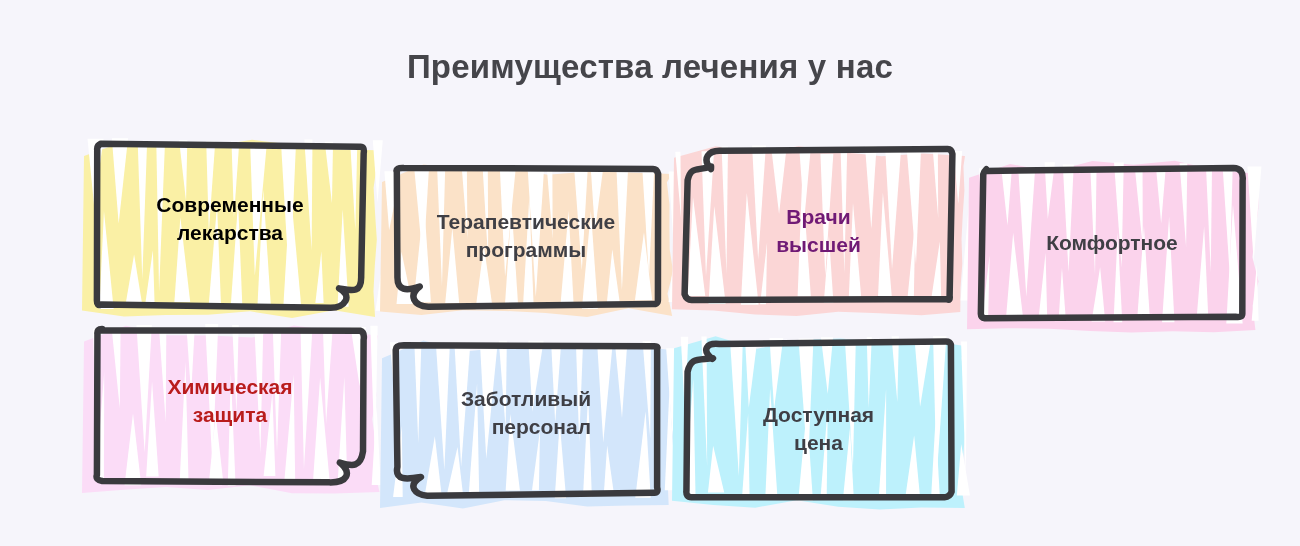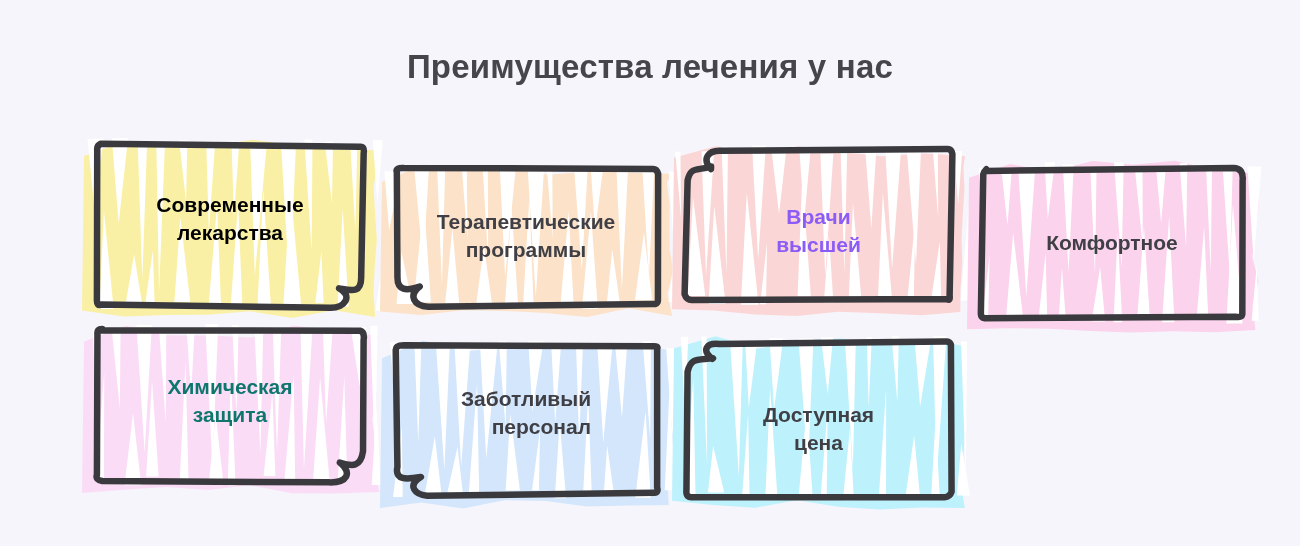--- a/index.html
+++ b/index.html
@@ -168,21 +168,21 @@
             <path d="M 111.60991565064519 146.45637263493273 L 124.89171744649458 146.45637263493273 L 116.16806531014672 28.367910707712085 Z" fill="#ffffff"></path>
             <path d="M 137.79706971654394 152.79104407950402 L 147.43209745821738 152.79104407950402 L 142.95434100930981 85.8744771651686 Z" fill="#ffffff"></path>
             <path d="M 162.7705408820608 147.76612986881858 L 175.27342653057858 147.76612986881858 L 166.98254703272372 52.85131546515164 Z" fill="#ffffff"></path>
             <path d="M 191.8753782968739 149.5141160045882 L 206.04207453629195 149.5141160045882 L 196.8932606587124 42.62157809280008 Z" fill="#ffffff"></path>
             <path d="M 221.6995751959268 146.03306381407478 L 227.85746260178973 146.03306381407478 L 229.36865973404485 68.80948555591468 Z" fill="#ffffff"></path>
             <path d="M 244.93948888596103 150.9252136656318 L 255.2308874976178 150.9252136656318 L 253.81299759807348 91.42051164705353 Z" fill="#ffffff"></path>
             <path d="M 274.5999726258218 150.3833825265834 L 292.492965666105 150.3833825265834 L 283.9066530956949 41.70905739041889 Z" fill="#ffffff"></path>
           </g>
           <path d="M 25.059232437106996 16.519589558261995 C 10.741729034801693 21.239893846437237, 4.895879106033481 16.040139832105616, 1.630169623652631 30.2608793631763 L -1.4005333994520208 144.23517810947743 Q 0.6385037122652903 150.33189878457404, 6.222881477533729 149.96899507750663 L 260.9002796359363 148.99984587356434 Q 264.409616561988 151.42557369258773, 263.61705190326745 145.79136077853977 L 266.40061046406686 4.060070348028159 Q 265.6023584046423 -1.1622861527486577, 261.4566515893272 -1.05673784022847 L 33.407139289106375 0.7900483890343908 C 23.343295710015386 0.7709994537485758, 15.187840509403348 8.03545963720927, 24.970134037053338 19.042780554893223 Z" fill="none" stroke="#3a3a3e" stroke-width="6.5" stroke-linejoin="round" stroke-linecap="round"></path>
         </svg>
-        <div class="card-label" style="transform: translateY(6px); color: #8b5cf6;">
+        <div class="card-label" style="transform: translateY(6px); color: #701a75;">
           <div>
             <span>Врачи</span>
             <span>высшей</span>
           </div>
         </div>
       </div>
       <div class="card" style="left: 981px; top: 168px; width: 262px; height: 150px;">
         <svg width="306" height="194" viewBox="-22 -22 306 194" style="position: absolute; left: -22px; top: -22px;">
           <g>
             <path d="M -11.976990477160541 9.62812951917586 L 29.14285714285714 -4.054273996552707 L 70.28571428571428 3.8170342778945656 L 111.42857142857142 -7.104858695627058 L 152.57142857142856 -3.3599791930615712 L 193.71428571428572 -7.1702088854929515 L 234.85714285714283 2.2993802449660183 L 276 5.683821757960899 L 277.9961520880425 16.285714285714285 L 277.3281437599362 40.57142857142857 L 274.1121785045715 64.85714285714285 L 271.38415675739213 89.14285714285714 L 277.52267326742657 113.42857142857143 L 271.5696093715444 137.7142857142857 L 274.4247578721724 162 L 232.85714285714286 164.3583783734202 L 191.71428571428572 163.26533492027346 L 150.57142857142858 164.48402643807609 L 109.42857142857144 163.03235660775783 L 68.28571428571428 160.81752980949128 L 27.142857142857167 160.2235486770268 L -14 161.18265999591225 Z" fill="#fbd3ec"></path>
@@ -243,21 +243,21 @@
             <path d="M 113.12021620973965 150.4384607434631 L 127.08678700615353 150.4384607434631 L 119.68960601397754 84.51106562280198 Z" fill="#ffffff"></path>
             <path d="M 131.77571112269135 155.68590076052203 L 139.5789206722555 155.68590076052203 L 134.82881829042807 42.69094792491846 Z" fill="#ffffff"></path>
             <path d="M 167.61867935621987 146.04670375496772 L 179.36879631520137 146.04670375496772 L 176.32022760465762 63.1717741011379 Z" fill="#ffffff"></path>
             <path d="M 188.51339811097213 149.09823409011423 L 199.15829606238592 149.09823409011423 L 197.61452610028394 44.25069636176406 Z" fill="#ffffff"></path>
             <path d="M 216.83631252240048 154.07947807766448 L 233.90608433941946 154.07947807766448 L 224.10567602813774 47.489388639097456 Z" fill="#ffffff"></path>
             <path d="M 241.79198495204747 150.09068993208064 L 251.2013402128605 150.09068993208064 L 248.32276186051106 46.7831134188763 Z" fill="#ffffff"></path>
             <path d="M 275.7147158791448 154.97515473326217 L 284.73017180266805 154.97515473326217 L 280.61986510285163 75.66664246019596 Z" fill="#ffffff"></path>
           </g>
           <path d="M 3.5063602887153253 0.3973958672931377 L 264.03235022493857 0.7102342012433653 Q 268.9062421307026 2.2114953647474715, 267.6026053941833 9.988874887105892 L 267.020247241501 121.29539166092444 C 264.64766240971875 137.262142465694, 256.82843843319307 136.56475193152647, 243.78572048413167 132.60419021649676 C 256.62499132438097 143.22919571886695, 251.092449116141 152.7922981714758, 233.1553735315384 152.36296291543448 L 6.317728605882943 151.06468050094756 Q -0.9148171682980072 149.6678713137916, 0.9131852341007303 144.9042341228614 L 1.4629154204976889 4.21947259383227 Q 0.6759023868254408 -1.108578176338764, 6.126610689914423 -1.0541316872035447 Z" fill="none" stroke="#3a3a3e" stroke-width="6.5" stroke-linejoin="round" stroke-linecap="round"></path>
         </svg>
-        <div class="card-label" style="transform: translateY(-4px); color: #0f766e;">
+        <div class="card-label" style="transform: translateY(-4px); color: #b91c1c;">
           <div>
             <span>Химическая</span>
             <span>защита</span>
           </div>
         </div>
       </div>
       <div class="card" style="left: 394px; top: 345px; width: 264px; height: 148px;">
         <svg width="308" height="192" viewBox="-22 -22 308 192" style="position: absolute; left: -22px; top: -22px;">
           <g>
             <path d="M -11.964687424678996 13.33133346897674 L 29.428571428571423 -4.5567633552074085 L 70.85714285714285 6.478387302233267 L 112.28571428571428 2.2554005405450237 L 153.7142857142857 2.5169298970298186 L 195.14285714285714 -1.9591777119405362 L 236.57142857142856 0.10027335593502329 L 278 5.2943550248577775 L 279.1124619796057 16 L 275.14849817673536 40 L 276.8088943593287 64 L 279.0875222115661 88 L 279.9858169332015 112 L 273.62519642489514 136 L 274.676363101859 160 L 234.57142857142858 160.45204191138225 L 193.14285714285717 161.4684323682156 L 151.71428571428572 155.94283240841966 L 110.2857142857143 155.18435136339102 L 68.85714285714286 163.39343350696697 L 27.428571428571445 157.43695633806004 L -14 162.92522513952593 Z" fill="#d3e6fb"></path>

